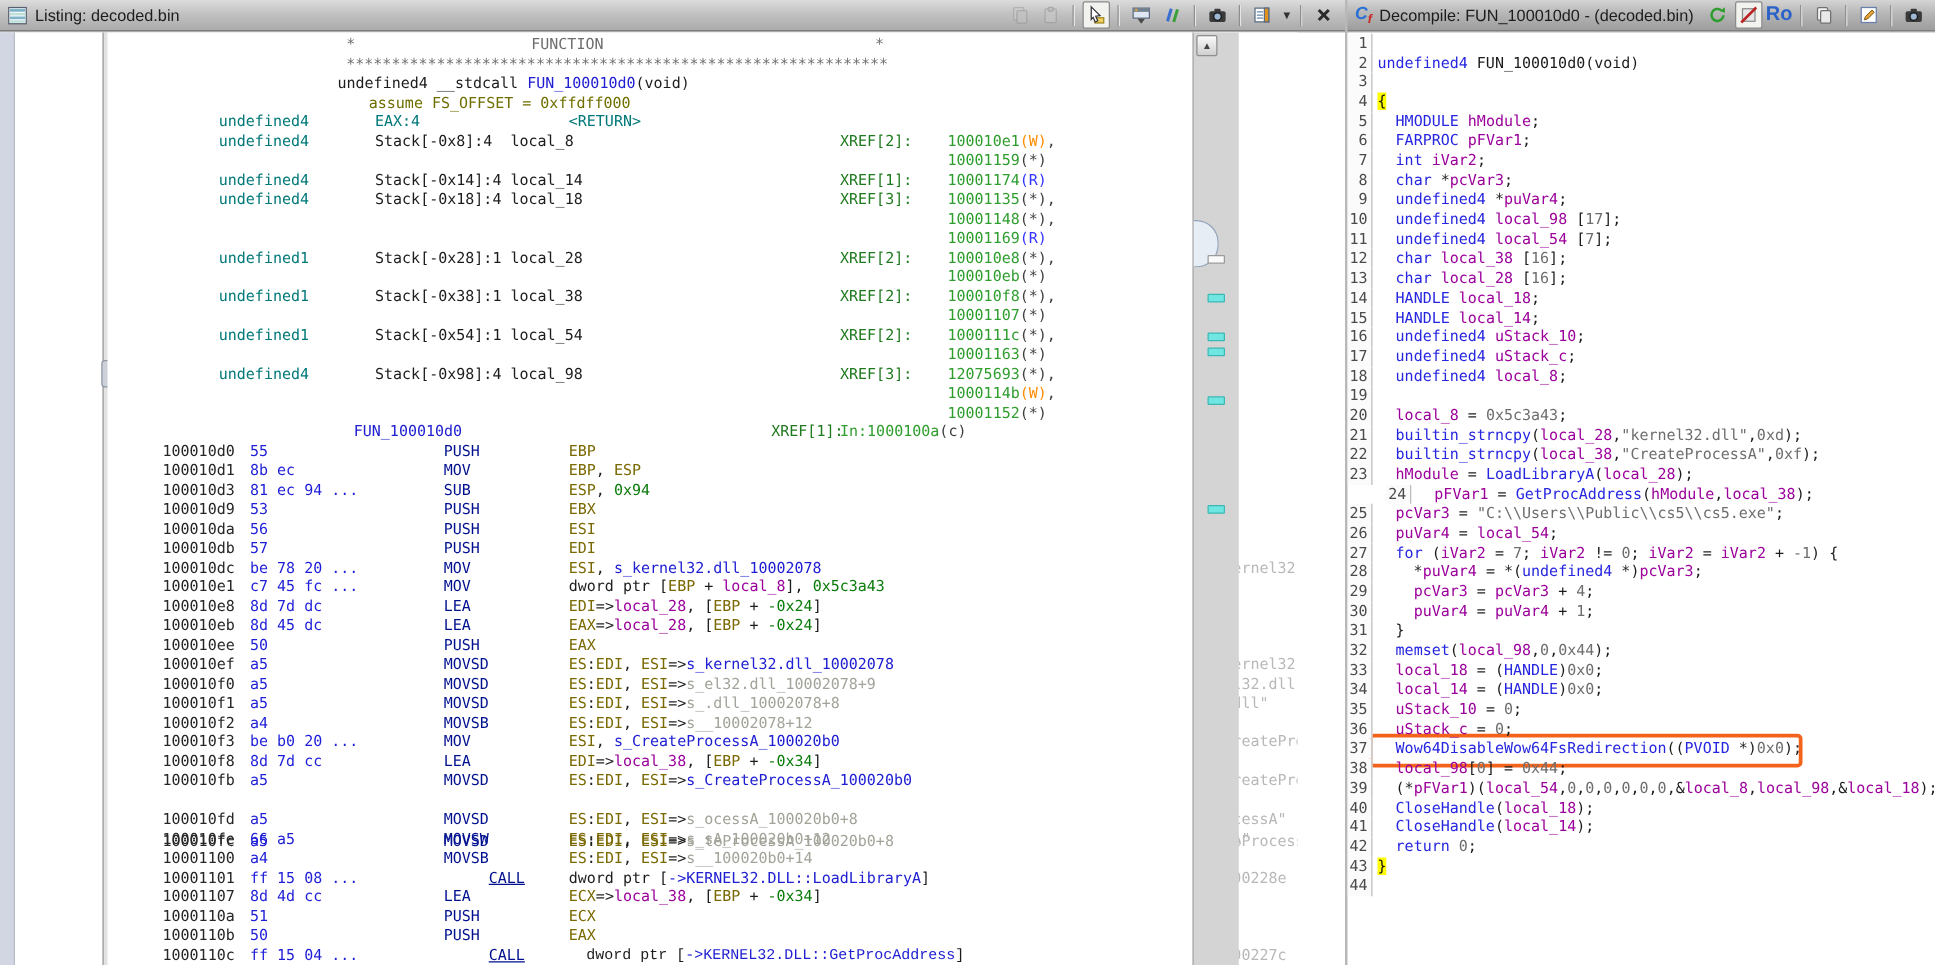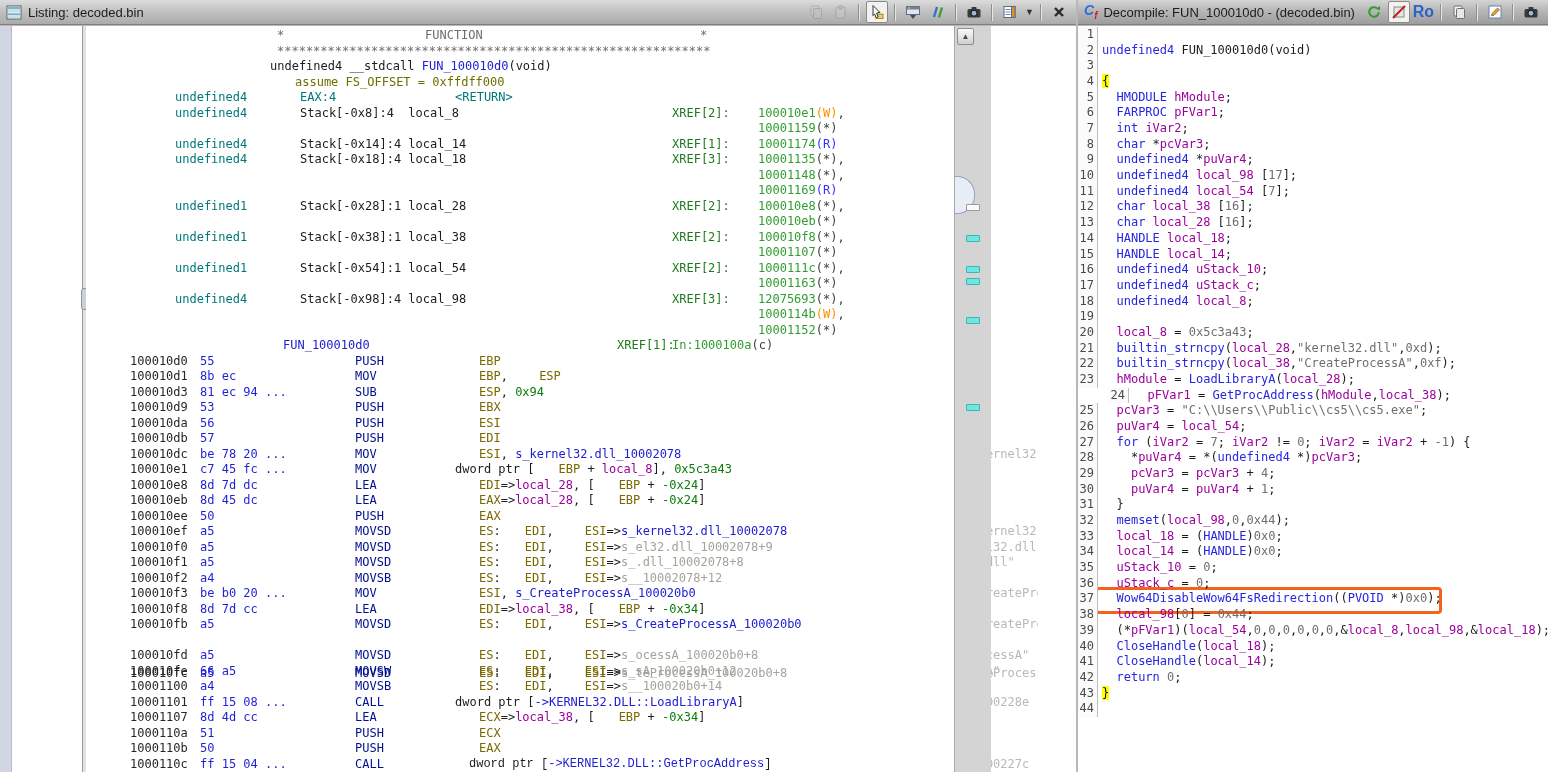--- a/index.html
+++ b/index.html
@@ -28,36 +28,36 @@
   .vsplit{position:absolute;left:82px;top:0;bottom:0;width:4px;background:#e2e2e2;border-left:1px solid #9a9a9a;border-right:1px solid #c8c8c8;}
   .grip{position:absolute;left:-2px;top:262px;width:6px;height:20px;background:#ccd0d8;border:1px solid #8e96a6;border-radius:3px;}
   #lst{position:absolute;left:86px;top:0;width:952px;bottom:0;overflow:hidden;background:#fff;
        font-family:"DejaVu Sans Mono",monospace;font-size:12px;}
   .lrow{position:absolute;left:0;right:0;height:15.5px;line-height:15.5px;}
   .seg{position:absolute;white-space:pre;top:0;}
   
   .tk-a{color:#262626;}           
   .tk-y{color:#1f1fd8;}           
   .tk-m{color:#00108e;}           
-  .tk-r{color:#7a6800;margin-left:24px;}           
+  .tk-r{color:#7a6800;}           
   .tk-n{color:#0b7c0b;}           
   .tk-l{color:#2020d2;}           
   .tk-f{color:#a3a39a;}           
   .tk-v{color:#9b009b;}           
   .tk-k{color:#1c1c1c;}           
   .tk-t{color:#007878;}           
   .tk-o{color:#6f6f00;}           
   .tk-g{color:#6e6e6e;}           
   .tk-c{color:#b8b8b8;}           
   .tk-xl{color:#1f7a1f;}          
   .tk-xa{color:#2f9e2f;}          
   .tk-xw{color:#ff8c00;}
   .tk-xR{color:#3333ff;}
   .tk-xs{color:#3f3f3f;}
-  .tk-u{}
+  .tk-u{text-decoration:underline;margin-left:36px;}
   .tk-hl{background:#ffff00;color:#111;}
 
   
   .scroll-lane{position:absolute;left:954px;top:0;bottom:0;width:36px;background:#d4d4d4;border-left:1px solid #a9a9a9;}
   .sb-up{position:absolute;left:2px;top:2px;width:15px;height:15px;background:linear-gradient(180deg,#fbfbfb,#cfcfcf);
          border:1px solid #8e8e8e;border-radius:2px;font-size:8px;color:#444;display:flex;align-items:center;justify-content:center;}
   .sb-bubble{position:absolute;left:0;top:150px;width:19px;height:36px;background:#e7edf5;
              border:1px solid #93a4bb;border-left:none;border-radius:0 18px 18px 0;}
   .mk{position:absolute;left:11px;width:12px;height:5px;border-radius:1px;}
 

